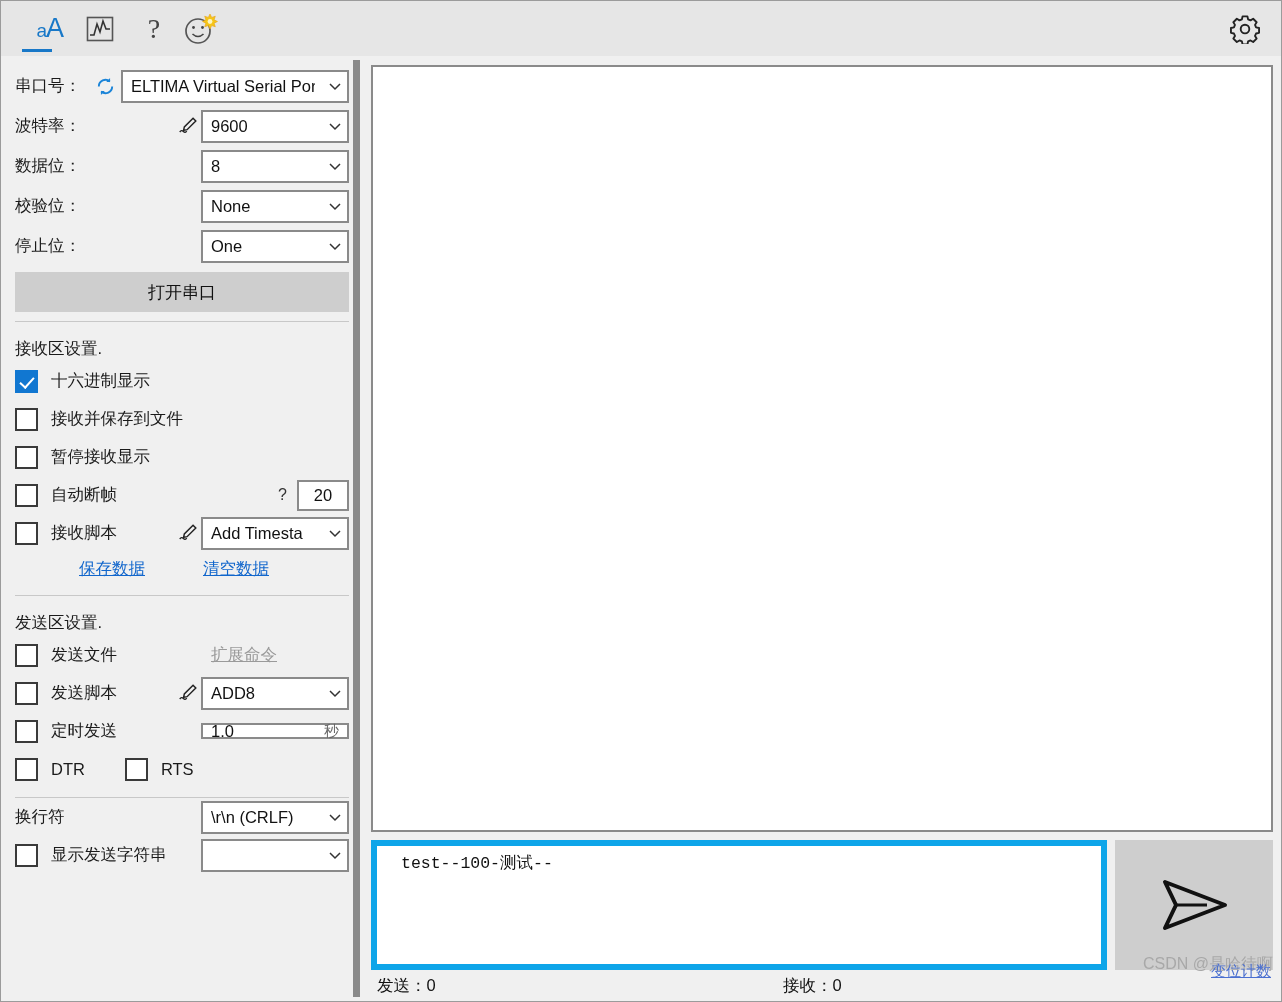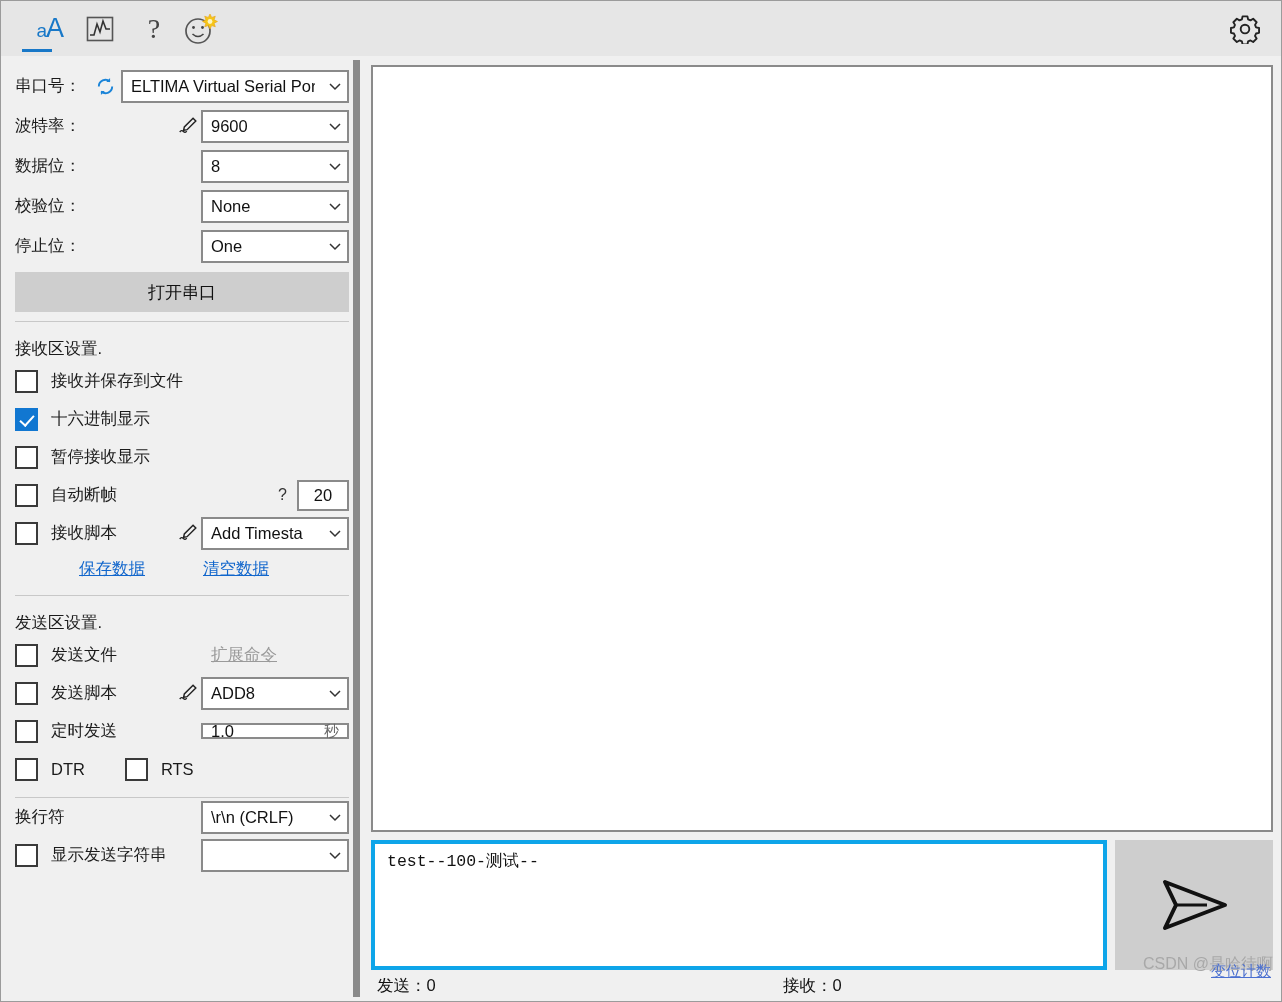--- a/index.html
+++ b/index.html
@@ -168,23 +168,23 @@
     flex: 1; display: flex; flex-direction: column;
     padding: 9px 8px 0 8px; box-sizing: border-box; min-width: 0;
   }
   .recv {
     flex: 1; border: 2px solid #8a8a8a; background: #fff; min-height: 0;
     font-family: "Liberation Mono", "DejaVu Sans Mono", monospace;
     font-size: 15px; color: #111; padding: 4px 6px; overflow: hidden;
   }
   .lower { height: 130px; min-height:130px; display: flex; margin-top: 8px; }
   .send {
-    flex: 1; border: 4px solid #0ea5e9; background: #fff; min-width: 0;
+    flex: 1; border: 6px solid #0ea5e9; background: #fff; min-width: 0;
     font-family: "Liberation Mono", "DejaVu Sans Mono", monospace;
-    font-size: 16.5px; color: #111; padding: 6px 12px; box-sizing: border-box;
+    font-size: 16.5px; color: #111; padding: 6px 24px; box-sizing: border-box;
     white-space: pre-wrap; overflow: hidden;
   }
   .sendbtn {
     width: 158px; min-width: 158px; margin-left: 8px;
     background: #cecece;
     display: flex; align-items: center; justify-content: center;
   }
   .statusbar {
     height: 31px; min-height: 31px; display: flex; align-items: center;
     font-size: 16.5px; color: #111; position: relative;
@@ -326,27 +326,27 @@
           </div>
         </div>
 
         <div class="openbtn">打开串口</div>
 
         <div class="hr"></div>
 
         <div class="sect-title">接收区设置.</div>
 
         <div class="cbrow">
-          <span class="cb"></span>
-          <span class="cb-label">接收并保存到文件</span>
-        </div>
-
-        <div class="cbrow">
           <span class="cb checked"></span>
           <span class="cb-label">十六进制显示</span>
+        </div>
+
+        <div class="cbrow">
+          <span class="cb"></span>
+          <span class="cb-label">接收并保存到文件</span>
         </div>
 
         <div class="cbrow">
           <span class="cb"></span>
           <span class="cb-label">暂停接收显示</span>
         </div>
 
         <div class="cbrow">
           <span class="cb"></span>
           <span class="cb-label">自动断帧</span>

